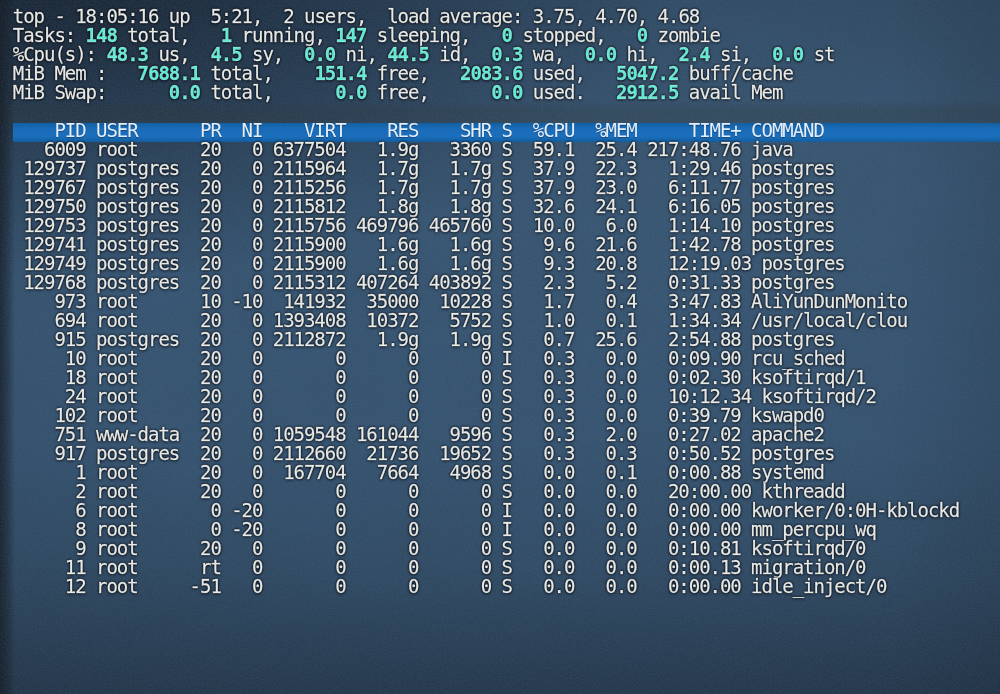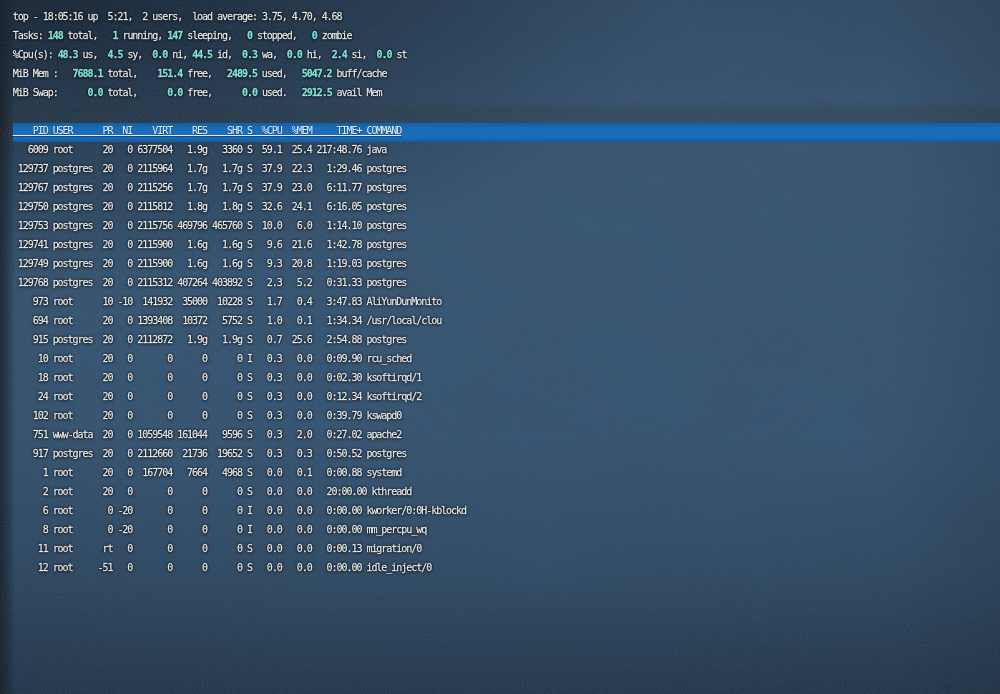--- a/index.html
+++ b/index.html
@@ -29,33 +29,32 @@
       
       radial-gradient(880px 460px at 72% 20%, rgba(88,122,150,0.13), rgba(88,122,150,0.0) 62%),
       
       linear-gradient(0deg, rgba(5,11,20,0.42) 0px, rgba(5,11,20,0.14) 120px, rgba(5,11,20,0.0) 260px),
       
       radial-gradient(950px 640px at 50% 38%, rgba(0,0,0,0) 45%, rgba(4,8,18,0.16) 100%);
   }
   .noise { position: absolute; inset: 0; opacity: 0.8; }
   .terminal {
     position: absolute; left: 12.8px; top: 7.2px; right: 0; bottom: 0;
-    font-size: 10px; letter-spacing: -1.04px; line-height: 19px;
+    font-size: 19px; letter-spacing: -1.04px; line-height: 19px;
     color: #e7e8e4;
     -webkit-text-stroke: 0.28px rgba(250,250,246,0.55);
   }
   .line {
     white-space: pre; height: 19px;
     text-shadow: 0 0 2px rgba(2,6,14,0.95), 0 1px 3px rgba(2,6,14,0.8), 0 -1px 2px rgba(2,6,14,0.4);
   }
   .line .b { font-weight: bold; color: #5eead4; }
   .hdr {
     color: #e4eefa;
     text-shadow: 0 1px 1px rgba(3,10,25,0.35);
-    text-decoration: underline;
     -webkit-text-stroke: 0;
   }
   .hdr-bar {
     position: absolute; left: 12.8px; right: 0; top: 122.8px; height: 19px;
     background: linear-gradient(180deg, #1260a2 0%, #1a6cb8 30%, #1b6ebb 72%, #135d9e 100%);
   }
 </style>
 </head>
 <body>
 
@@ -77,44 +76,45 @@
     <rect width="1000" height="694" filter="url(#clouds)"></rect>
     <rect width="1000" height="694" filter="url(#grain-light)"></rect>
     <rect width="1000" height="694" filter="url(#grain-dark)"></rect>
   </svg>
   <div class="hdr-bar"></div>
   <div class="terminal">
     <div id="summary">
         <div class="line"><span>top - </span><span>18:05:16</span><span> up  </span><span>5:21,</span><span>  </span><span>2</span><span> users,  load average: </span><span>3.75, 4.70, 4.68</span></div>
         <div class="line"><span>Tasks: </span><span class="b">148</span><span> total,   </span><span class="b">1</span><span> running, </span><span class="b">147</span><span> sleeping,   </span><span class="b">0</span><span> stopped,   </span><span class="b">0</span><span> zombie</span></div>
         <div class="line"><span>%Cpu(s): </span><span class="b">48.3</span><span> us,  </span><span class="b">4.5</span><span> sy,  </span><span class="b">0.0</span><span> ni, </span><span class="b">44.5</span><span> id,  </span><span class="b">0.3</span><span> wa,  </span><span class="b">0.0</span><span> hi,  </span><span class="b">2.4</span><span> si,  </span><span class="b">0.0</span><span> st</span></div>
-        <div class="line"><span>MiB Mem :   </span><span class="b">7688.1</span><span> total,    </span><span class="b">151.4</span><span> free,   </span><span class="b">2489.5</span><span> used,   </span><span class="b">5047.2</span><span> buff/cache</span></div>
+        <div class="line"><span>MiB Mem :   </span><span class="b">7688.1</span><span> total,    </span><span class="b">151.4</span><span> free,   </span><span class="b">2083.6</span><span> used,   </span><span class="b">5047.2</span><span> buff/cache</span></div>
         <div class="line"><span>MiB Swap:      </span><span class="b">0.0</span><span> total,      </span><span class="b">0.0</span><span> free,      </span><span class="b">0.0</span><span> used.   </span><span class="b">2912.5</span><span> avail Mem</span></div>
       </div>
     <div class="line"></div>
     <div id="header-bar" class="line hdr">    PID USER      PR  NI    VIRT    RES    SHR S  %CPU  %MEM     TIME+ COMMAND</div>
     <div id="rows">
         <div class="line">   6009 root      20   0 6377504   1.9g   3360 S  59.1  25.4 217:48.76 java</div>
         <div class="line"> 129737 postgres  20   0 2115964   1.7g   1.7g S  37.9  22.3   1:29.46 postgres</div>
         <div class="line"> 129767 postgres  20   0 2115256   1.7g   1.7g S  37.9  23.0   6:11.77 postgres</div>
         <div class="line"> 129750 postgres  20   0 2115812   1.8g   1.8g S  32.6  24.1   6:16.05 postgres</div>
         <div class="line"> 129753 postgres  20   0 2115756 469796 465760 S  10.0   6.0   1:14.10 postgres</div>
         <div class="line"> 129741 postgres  20   0 2115900   1.6g   1.6g S   9.6  21.6   1:42.78 postgres</div>
-        <div class="line"> 129749 postgres  20   0 2115900   1.6g   1.6g S   9.3  20.8   1:19.03 postgres</div>
+        <div class="line"> 129749 postgres  20   0 2115900   1.6g   1.6g S   9.3  20.8   12:19.03 postgres</div>
         <div class="line"> 129768 postgres  20   0 2115312 407264 403892 S   2.3   5.2   0:31.33 postgres</div>
         <div class="line">    973 root      10 -10  141932  35000  10228 S   1.7   0.4   3:47.83 AliYunDunMonito</div>
         <div class="line">    694 root      20   0 1393408  10372   5752 S   1.0   0.1   1:34.34 /usr/local/clou</div>
         <div class="line">    915 postgres  20   0 2112872   1.9g   1.9g S   0.7  25.6   2:54.88 postgres</div>
         <div class="line">     10 root      20   0       0      0      0 I   0.3   0.0   0:09.90 rcu_sched</div>
         <div class="line">     18 root      20   0       0      0      0 S   0.3   0.0   0:02.30 ksoftirqd/1</div>
-        <div class="line">     24 root      20   0       0      0      0 S   0.3   0.0   0:12.34 ksoftirqd/2</div>
+        <div class="line">     24 root      20   0       0      0      0 S   0.3   0.0   10:12.34 ksoftirqd/2</div>
         <div class="line">    102 root      20   0       0      0      0 S   0.3   0.0   0:39.79 kswapd0</div>
         <div class="line">    751 www-data  20   0 1059548 161044   9596 S   0.3   2.0   0:27.02 apache2</div>
         <div class="line">    917 postgres  20   0 2112660  21736  19652 S   0.3   0.3   0:50.52 postgres</div>
         <div class="line">      1 root      20   0  167704   7664   4968 S   0.0   0.1   0:00.88 systemd</div>
         <div class="line">      2 root      20   0       0      0      0 S   0.0   0.0   20:00.00 kthreadd</div>
         <div class="line">      6 root       0 -20       0      0      0 I   0.0   0.0   0:00.00 kworker/0:0H-kblockd</div>
         <div class="line">      8 root       0 -20       0      0      0 I   0.0   0.0   0:00.00 mm_percpu_wq</div>
+        <div class="line">      9 root      20   0       0      0      0 S   0.0   0.0   0:10.81 ksoftirqd/0</div>
         <div class="line">     11 root      rt   0       0      0      0 S   0.0   0.0   0:00.13 migration/0</div>
         <div class="line">     12 root     -51   0       0      0      0 S   0.0   0.0   0:00.00 idle_inject/0</div>
       </div>
   </div>
 </div>
 
 </body></html>

